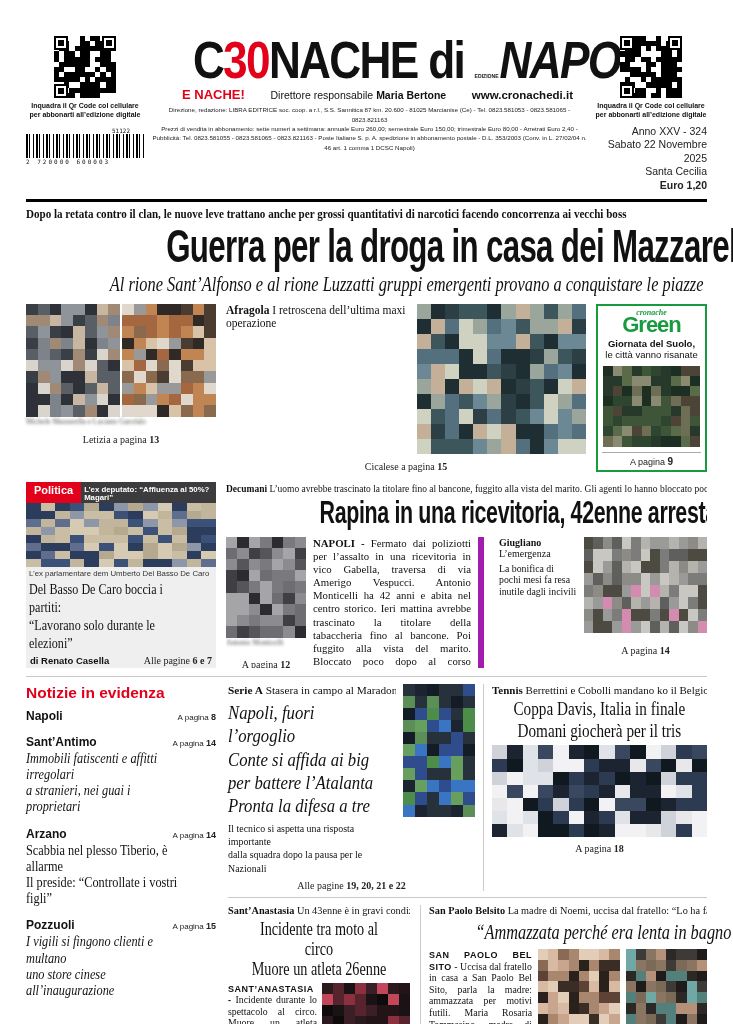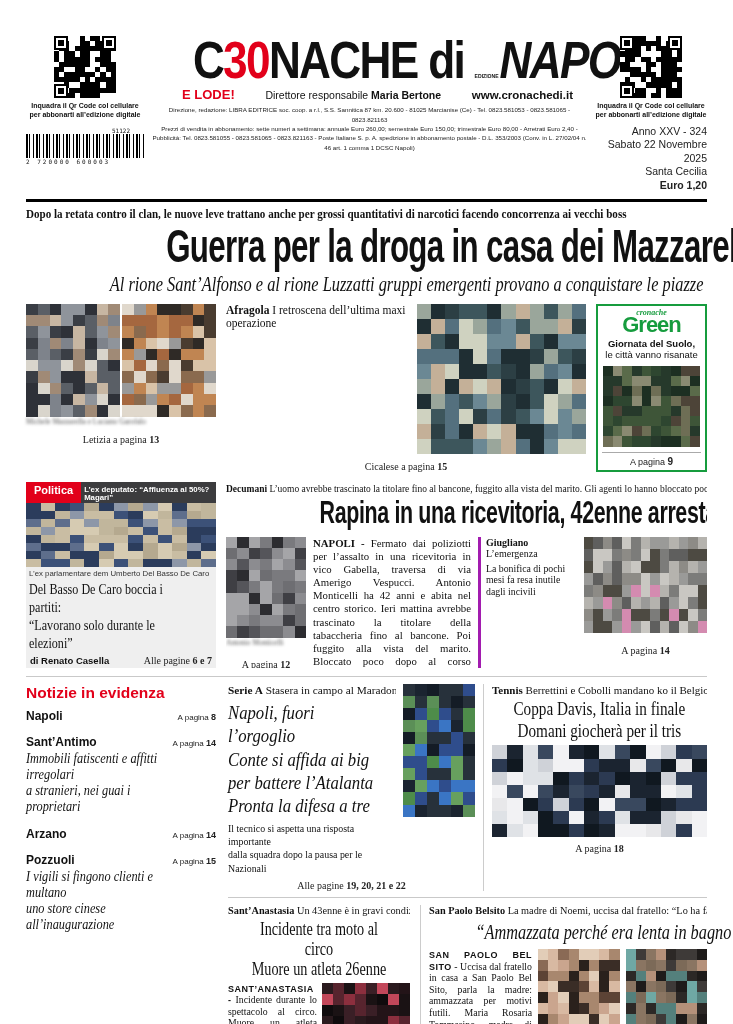--- a/index.html
+++ b/index.html
@@ -97,21 +97,21 @@
   .rapina-zone { flex:1; min-width:0; overflow:hidden; }
   .rap-kicker { font-size:11.3px; white-space:nowrap; }
   .rap-kicker .cond { transform:scaleX(.84); }
   .rap-headline { text-align:center; font-family:"Liberation Sans",sans-serif; font-weight:bold; font-size:31px; letter-spacing:-0.5px; white-space:nowrap; margin-top:1px; }
   .rap-headline .cond { transform:scaleX(.69); }
   .rap-cols { display:flex; gap:7px; margin-top:6px; }
   .rap-photo-col { width:80px; flex:0 0 auto; }
   .rap-photo { width:80px; height:101px; }
   .rap-photo-col .pageref { margin-top:12px; }
   .rap-body { width:158px; flex:0 0 auto; font-size:10.8px; line-height:1.22; text-align:justify; }
-  .giu-col { width:99px; flex:0 0 auto; border-left:3px solid #a21caf; padding-left:5px; }
+  .giu-col { width:99px; flex:0 0 auto; border-left:6px solid #a21caf; padding-left:15px; }
   .giu-kicker { font-size:10px; line-height:1.15; }
   .giu-headline { font-style:italic; font-size:13.5px; line-height:1.2; margin-top:2px; white-space:nowrap; }
   .giu-headline .cond { transform:scaleX(.8); white-space:pre-line; }
   .giu-deck { font-size:9.8px; line-height:1.2; margin-top:3px; }
   .giu-photo-col { flex:1; min-width:0; }
   .giu-photo { width:100%; height:96px; }
   .giu-photo-col .pageref { margin-top:12px; }
 
   
   .bottom { display:flex; gap:12px; margin:8px 26px 0; border-top:1px solid #c9c9c9; padding-top:7px; }
@@ -322,21 +322,21 @@
       <div class="barcode-wrap">
         <div class="barcode-top">51122</div>
         <div class="barcode"></div>
         <div class="barcode-num">2 720000 600003</div>
       </div>
     </div>
 
     <div class="mast-col">
       <div class="mast-title"><span class="big"><span>C</span><span class="red">30</span><span>NACHE di </span><span class="ediz">EDIZIONE</span><span class="nap">NAPOLI</span></span></div>
       <div class="mast-sub">
-        <span class="elode">E LODE!</span>
+        <span class="elode">E NACHE!</span>
         <span class="director"><span>Direttore responsabile</span> <b>Maria Bertone</b></span>
         <span class="website">www.cronachedi.it</span>
       </div>
       <div class="fineprint">
         <div>Direzione, redazione: LIBRA EDITRICE soc. coop. a r.l., S.S. Sannitica 87 km. 20.600 - 81025 Marcianise (Ce) - Tel. 0823.581053 - 0823.581065 - 0823.821163</div>
         <div>Prezzi di vendita in abbonamento: sette numeri a settimana: annuale Euro 260,00; semestrale Euro 150,00; trimestrale Euro 80,00 - Arretrati Euro 2,40 - Pubblicità: Tel. 0823.581055 - 0823.581065 - 0823.821163 - Poste Italiane S. p. A. spedizione in abbonamento postale - D.L. 353/2003 (Conv. in L. 27/02/04 n. 46 art. 1 comma 1 DCSC Napoli)</div>
       </div>
     </div>
 
     <div class="qr-col" style="width:112px">
@@ -1233,20 +1233,22 @@
             <span class="nv-page"><span>A pagina</span> <b>14</b></span>
           </div>
         <div class="nv-text"><span class="cond">Immobili fatiscenti e affitti irregolari
 a stranieri, nei guai i proprietari</span></div>
       </div>
       <div class="nv-item">
         <div class="nv-head">
             <span class="nv-label">Arzano</span>
             <span class="nv-page"><span>A pagina</span> <b>14</b></span>
           </div>
+        <div class="nv-text"><span class="cond">Scabbia nel plesso Tiberio, è allarme
+Il preside: “Controllate i vostri figli”</span></div>
       </div>
       <div class="nv-item it">
         <div class="nv-head">
             <span class="nv-label">Pozzuoli</span>
             <span class="nv-page"><span>A pagina</span> <b>15</b></span>
           </div>
         <div class="nv-text"><span class="cond">I vigili si fingono clienti e multano
 uno store cinese all’inaugurazione</span></div>
       </div>
 

